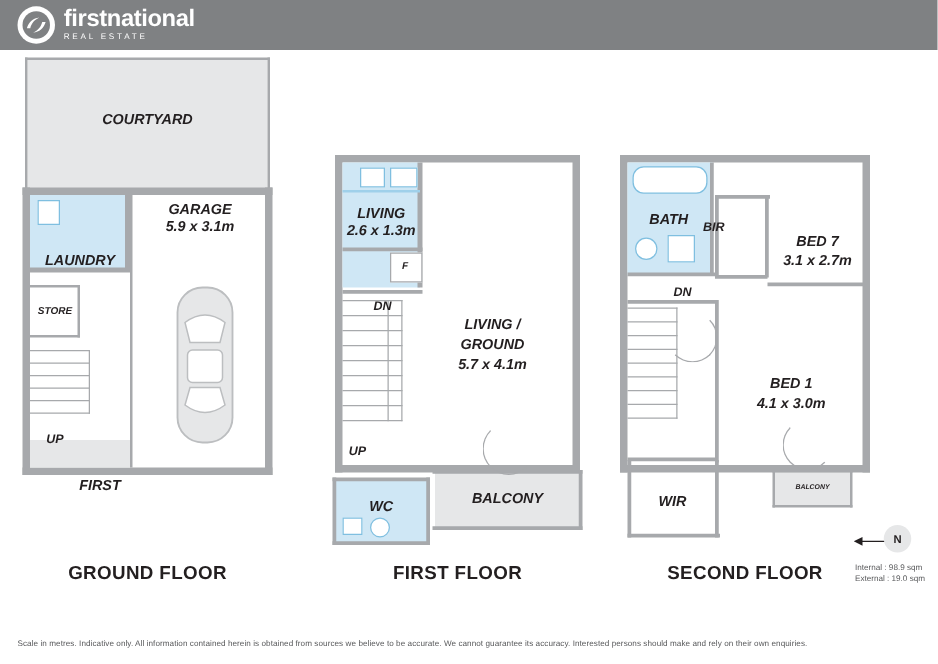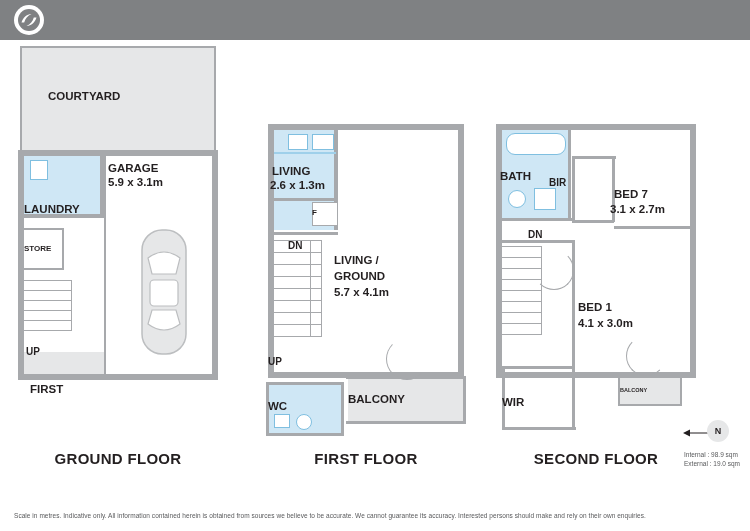--- a/index.html
+++ b/index.html
@@ -16,21 +16,21 @@
   .brand-text{line-height:1;}
   .brand-name{font-size:19px;font-weight:bold;color:#ffffff;letter-spacing:-0.3px;}
   .brand-sub{font-size:6.5px;color:#ffffff;letter-spacing:2.2px;margin-top:2px;}
 
   
   .wall{position:absolute;background:#a7a9ac;}
   .room{position:absolute;background:#ffffff;}
   .fillblue{position:absolute;background:#cfe7f5;}
   .fillgrey{position:absolute;background:#e6e7e8;}
 
-  .lbl{position:absolute;text-align:left;font-size:11.5px;font-weight:bold;color:#231f20;line-height:13px;}
+  .lbl{position:absolute;text-align:center;font-size:11.5px;font-weight:bold;color:#231f20;line-height:13px;font-style:italic;}
   .lbl.sm{font-size:10px;font-weight:bold;line-height:12px;}
   .lbl.xs{font-size:8px;font-weight:bold;line-height:9px;}
   .lbl.tiny{font-size:5.5px;font-weight:bold;line-height:7px;}
   .dim{font-weight:bold;}
 
   .floor-title{position:absolute;font-size:15px;font-weight:bold;letter-spacing:0.3px;text-align:center;}
 
   .addr{position:absolute;left:14px;top:484px;font-size:15.5px;font-weight:bold;color:#231f20;}
   .disclaimer{position:absolute;left:14px;top:512px;font-size:6.5px;color:#58595b;letter-spacing:0.05px;}
   .areas{position:absolute;right:10px;top:450px;font-size:6.5px;color:#58595b;text-align:left;line-height:9px;}
@@ -55,20 +55,24 @@
 <div class="stage">
 
   <div class="wall" style="left:0;top:0;width:750px;height:40px;background:#7f8183;"></div>
   <div class="brand">
     <div class="brand-logo">
       <svg width="24" height="24" viewBox="0 0 24 24" aria-hidden="true">
         <circle cx="12" cy="12" r="11" fill="#7f8183"></circle>
         <path d="M4.5 14.5c1.5-5 5-8 10-8.5-4 1.8-6.2 4.6-7.3 8.5z" fill="#ffffff"></path>
         <path d="M19.5 9.5c-1.5 5-5 8-10 8.5 4-1.8 6.2-4.6 7.3-8.5z" fill="#ffffff"></path>
       </svg>
+    </div>
+    <div class="brand-text">
+      <div class="brand-name">firstnational</div>
+      <div class="brand-sub">REAL ESTATE</div>
     </div>
   </div>
 
   <div>
 
     <div class="fillgrey" style="left:22px;top:48px;width:192px;height:106px;"></div>
 
     <div class="wall" style="left:20px;top:46px;width:196px;height:2px;"></div>
     <div class="wall" style="left:20px;top:46px;width:2px;height:108px;"></div>
     <div class="wall" style="left:214px;top:46px;width:2px;height:108px;"></div>

